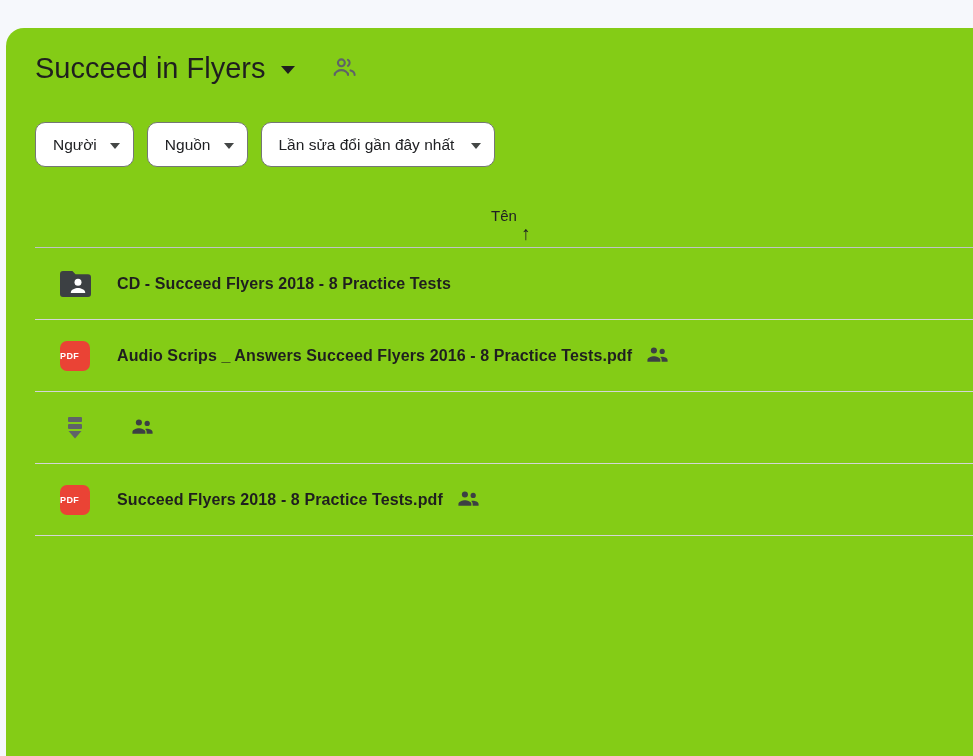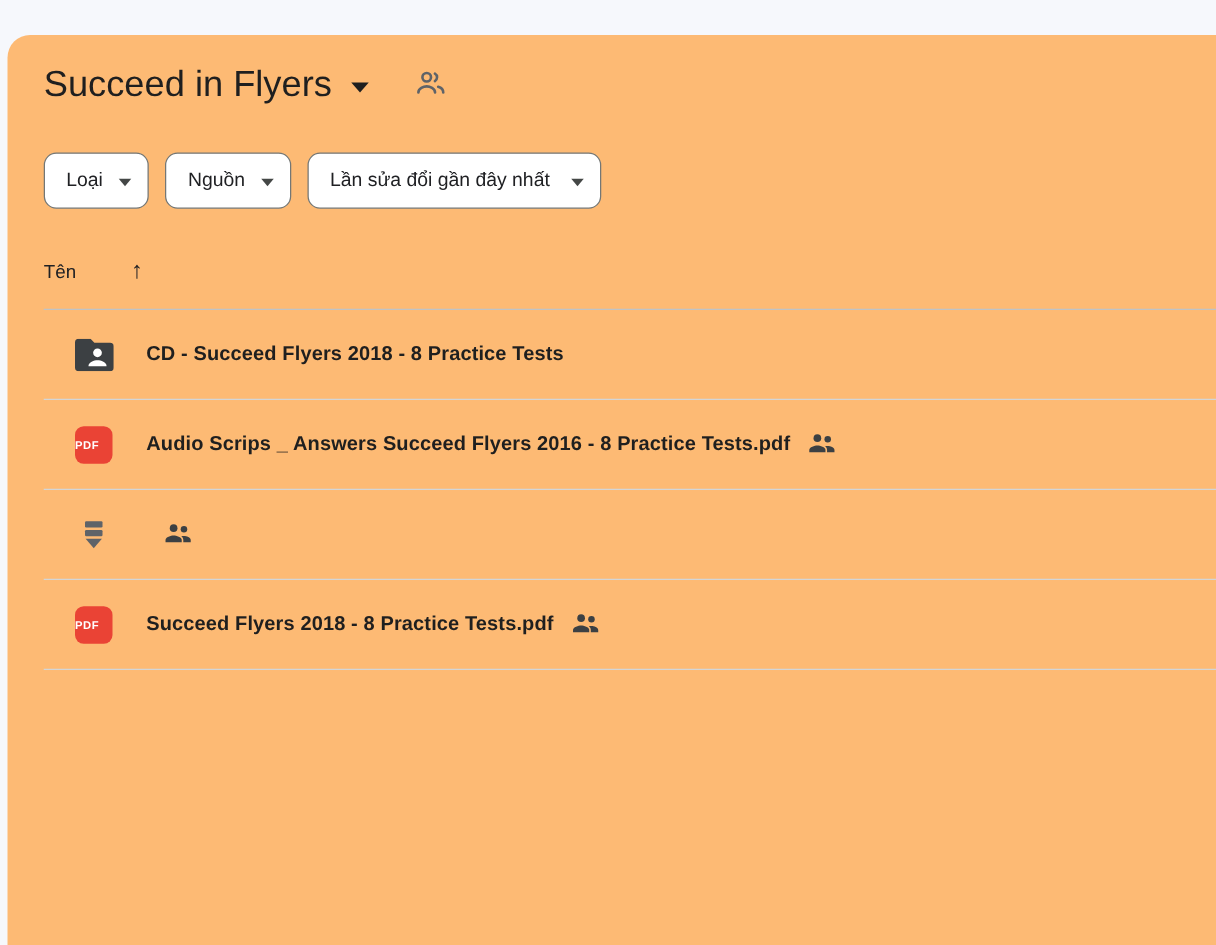--- a/index.html
+++ b/index.html
@@ -5,21 +5,21 @@
   * { margin:0; padding:0; box-sizing:border-box; }
   html,body { width:973px; height:756px; overflow:hidden; }
   body {
     background:#f6f8fc;
     font-family:"Liberation Sans","DejaVu Sans",sans-serif;
     color:#1f1f1f;
     position:relative;
   }
   .card {
     position:absolute; left:6px; top:28px; right:0; bottom:0;
-    background:#fdba74;
+    background:#84cc16;
     border-top-left-radius:18px;
   }
   .content { padding-left:29px; }
 
   
   .title-row { padding-top:21px; display:flex; align-items:center; height:59px; }
   .page-title { font-size:29px; line-height:38px; font-weight:400; color:#1f1f1f; letter-spacing:0; }
   .title-caret {
     width:0; height:0; margin-left:15px; margin-top:4px;
     border-left:7px solid transparent; border-right:7px solid transparent;
@@ -37,21 +37,21 @@
   }
   .chip-label { font-size:15.5px; color:#202124; }
   .chip-caret {
     width:0; height:0; margin-left:13px; margin-top:2px;
     border-left:5px solid transparent; border-right:5px solid transparent;
     border-top:6px solid #444746;
   }
   .chip.wide .chip-caret { margin-left:17px; }
 
   
-  .list-header { margin-top:40px; display:flex; align-items:center; height:20px; }
+  .list-header { margin-top:40px; display:flex; align-items:center; height:20px;flex-direction:column; }
   .col-name { font-size:15px; font-weight:500; color:#202124; }
   .sort-arrow { font-size:19px; color:#202124; margin-left:44px; line-height:20px; }
   .divider { margin-top:20px; border-top:1px solid #bfc3c6; }
 
   
   .row { display:flex; align-items:center; height:72px; border-bottom:1px solid #d3d5d7; cursor:pointer; }
   .row-icon-box { width:32px; height:32px; margin-left:24px; margin-right:26px;
     display:flex; align-items:center; justify-content:center; flex:none; }
   .row-name { font-size:16px; color:#1f1f1f; letter-spacing:0.1px; white-space:nowrap;font-weight:bold; }
   .shared-icon { margin-left:14px; margin-top:3px; flex:none; }
@@ -76,21 +76,21 @@
           <circle cx="9" cy="7.5" r="3.3"></circle>
           <path d="M2.6 19.2c0-3.1 4-4.7 6.4-4.7s6.4 1.6 6.4 4.7"></path>
           <path d="M15.3 4.7a3.3 3.3 0 0 1 0 5.7"></path>
           <path d="M17.8 14.8c2.1.6 3.9 1.9 3.9 4.4"></path>
         </svg>
       </span>
     </div>
 
     <div class="chips-row">
       <div class="chip">
-        <span class="chip-label">Loại</span>
+        <span class="chip-label">Người</span>
         <span class="chip-caret"></span>
       </div>
       <div class="chip">
         <span class="chip-label">Nguồn</span>
         <span class="chip-caret"></span>
       </div>
       <div class="chip wide">
         <span class="chip-label">Lần sửa đổi gần đây nhất</span>
         <span class="chip-caret"></span>
       </div>

